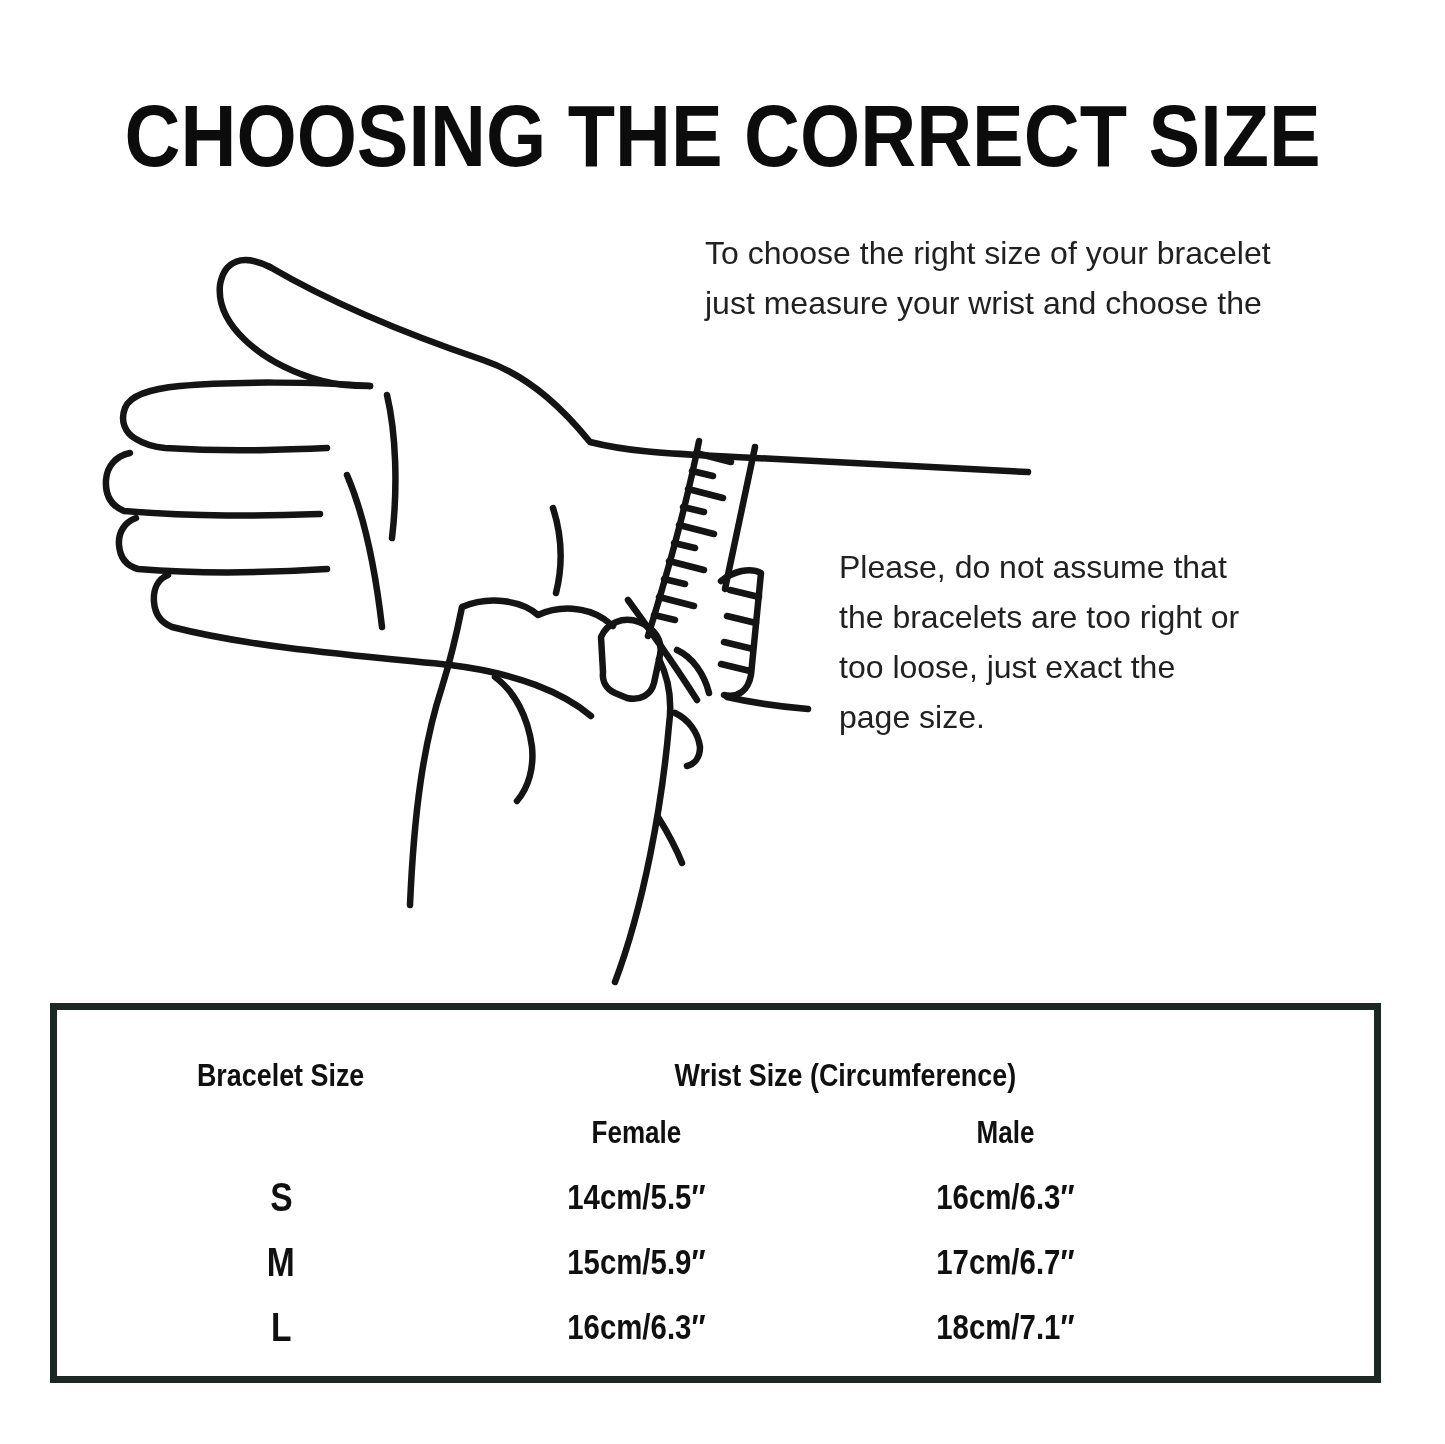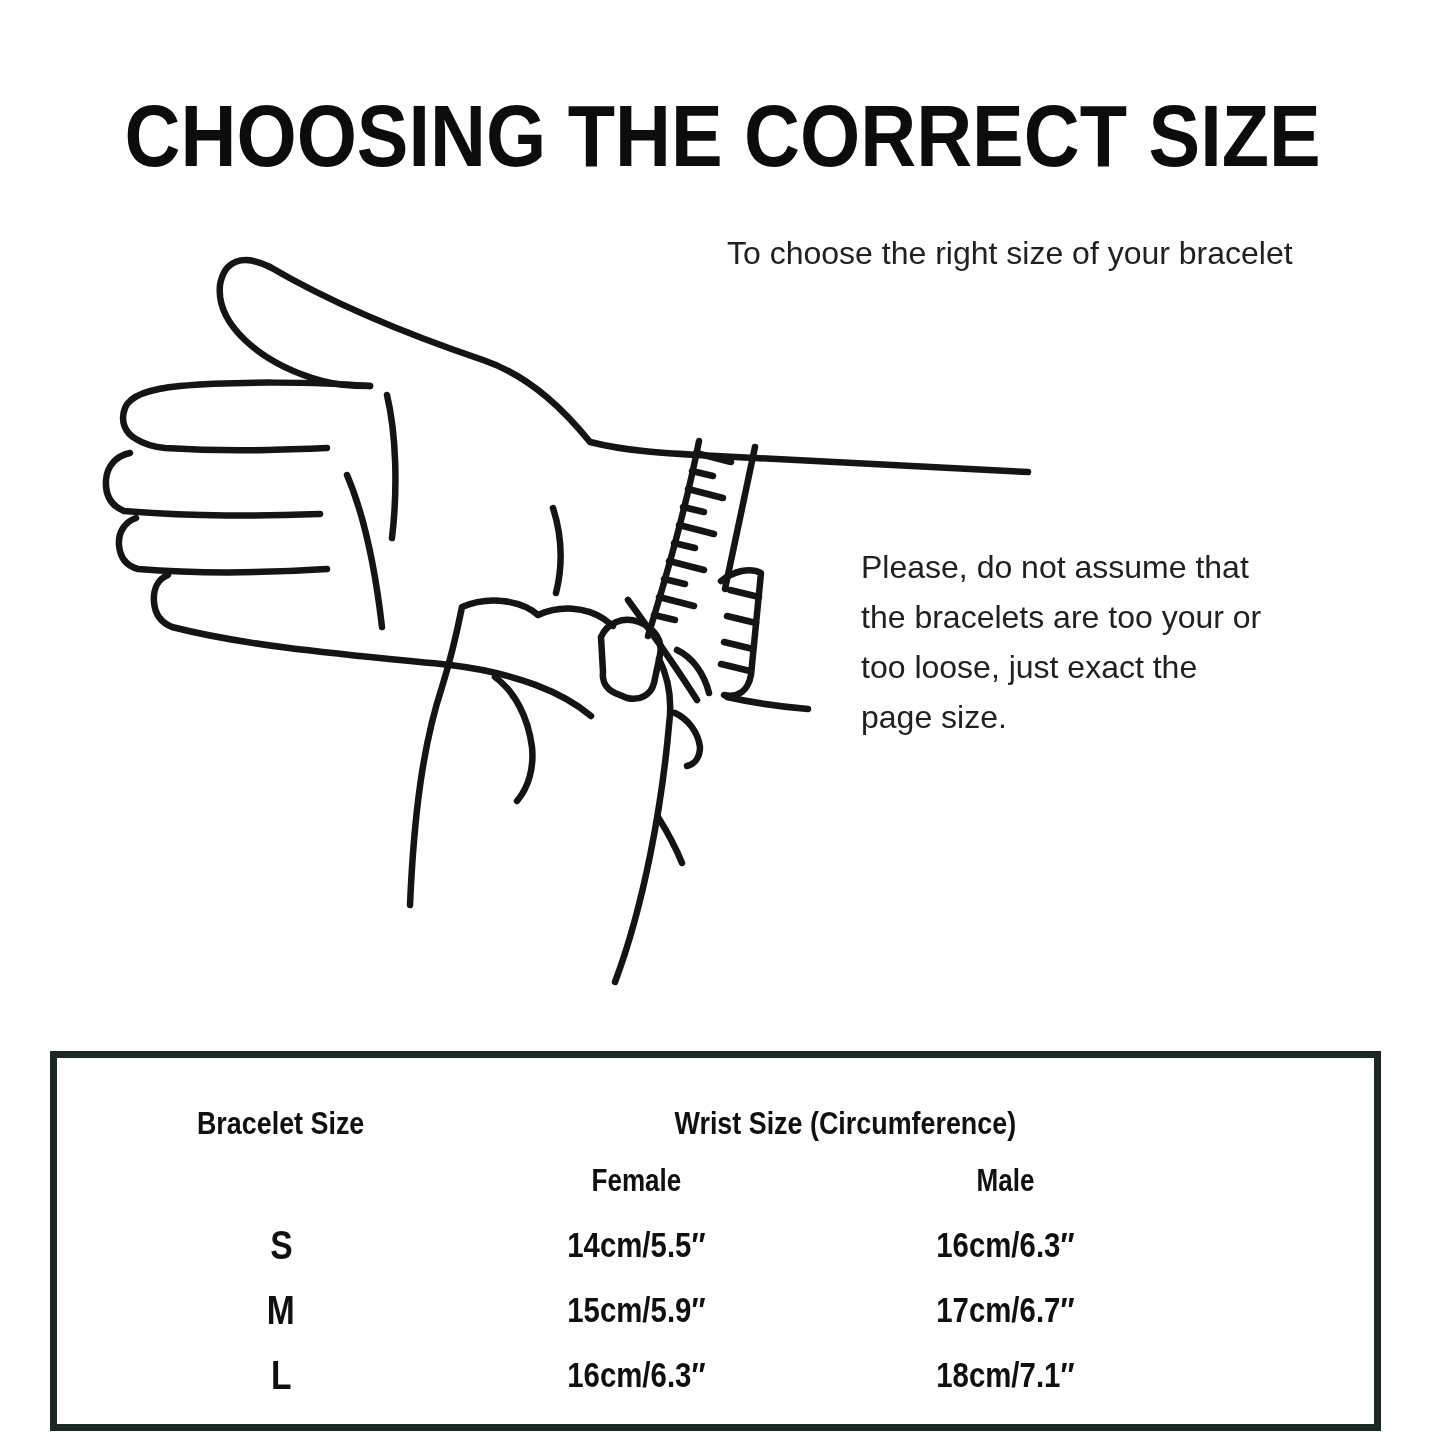--- a/index.html
+++ b/index.html
@@ -16,21 +16,21 @@
     position:absolute;top:86px;left:0;width:100%;
     margin:0;text-align:center;
     font-size:88px;line-height:100px;font-weight:bold;color:#0c0c0c;
   }
   #title .squeeze{
     display:inline-block;white-space:nowrap;
     transform:scaleX(0.88);transform-origin:center;
     letter-spacing:0px;
   }
   
-  .para{position:absolute;font-size:32px;color:#212121;margin-left:22px;}
+  .para{position:absolute;font-size:32px;color:#212121;}
   .para .pline{height:50px;line-height:50px;white-space:nowrap;}
   #intro{left:705px;top:228px;}
   #note{left:839px;top:542px;}
   
   #illu{position:absolute;left:70px;top:245px;width:1000px;height:770px;}
   #illu path{fill:none;stroke:#141414;stroke-width:6.5;stroke-linecap:round;stroke-linejoin:round;}
   
   #size-table{
     position:absolute;left:50px;top:1003px;
     width:1331px;height:380px;
@@ -104,30 +104,31 @@
 
       <path d="M 607 405 C 622 412 634 428 639 448" stroke="#141414"></path>
       <path d="M 605 468 C 618 474 628 487 630 502 C 630 512 625 519 617 521" stroke="#141414"></path>
 
       <path d="M 588 572 C 598 588 606 603 612 618" stroke="#141414"></path>
     </g>
   </svg>
 
   <div id="intro" class="para">
     <div class="pline">To choose the right size of your bracelet</div>
+    <div class="pline">just measure your wrist and choose the</div>
   </div>
 
   <div id="note" class="para">
     <div class="pline">Please, do not assume that</div>
-    <div class="pline">the bracelets are too your or</div>
+    <div class="pline">the bracelets are too right or</div>
     <div class="pline">too loose, just exact the</div>
     <div class="pline">page size.</div>
   </div>
 
-  <div id="size-table" style="border-color: rgb(28, 40, 35); margin-top: 48px;">
+  <div id="size-table" style="border-color: rgb(28, 40, 35);">
     <div class="trow" style="top:42px">
       <div class="cell"><span class="cnd h1s">Bracelet Size</span></div>
       <div class="cell span23"><span class="cnd h1s shiftl">Wrist Size (Circumference)</span></div>
     </div>
     <div class="trow" style="top:100px">
       <div class="cell"></div>
       <div class="cell"><span class="cnd h2s">Female</span></div>
       <div class="cell"><span class="cnd h2s">Male</span></div>
     </div>
     <div class="trow" style="top:164px">

